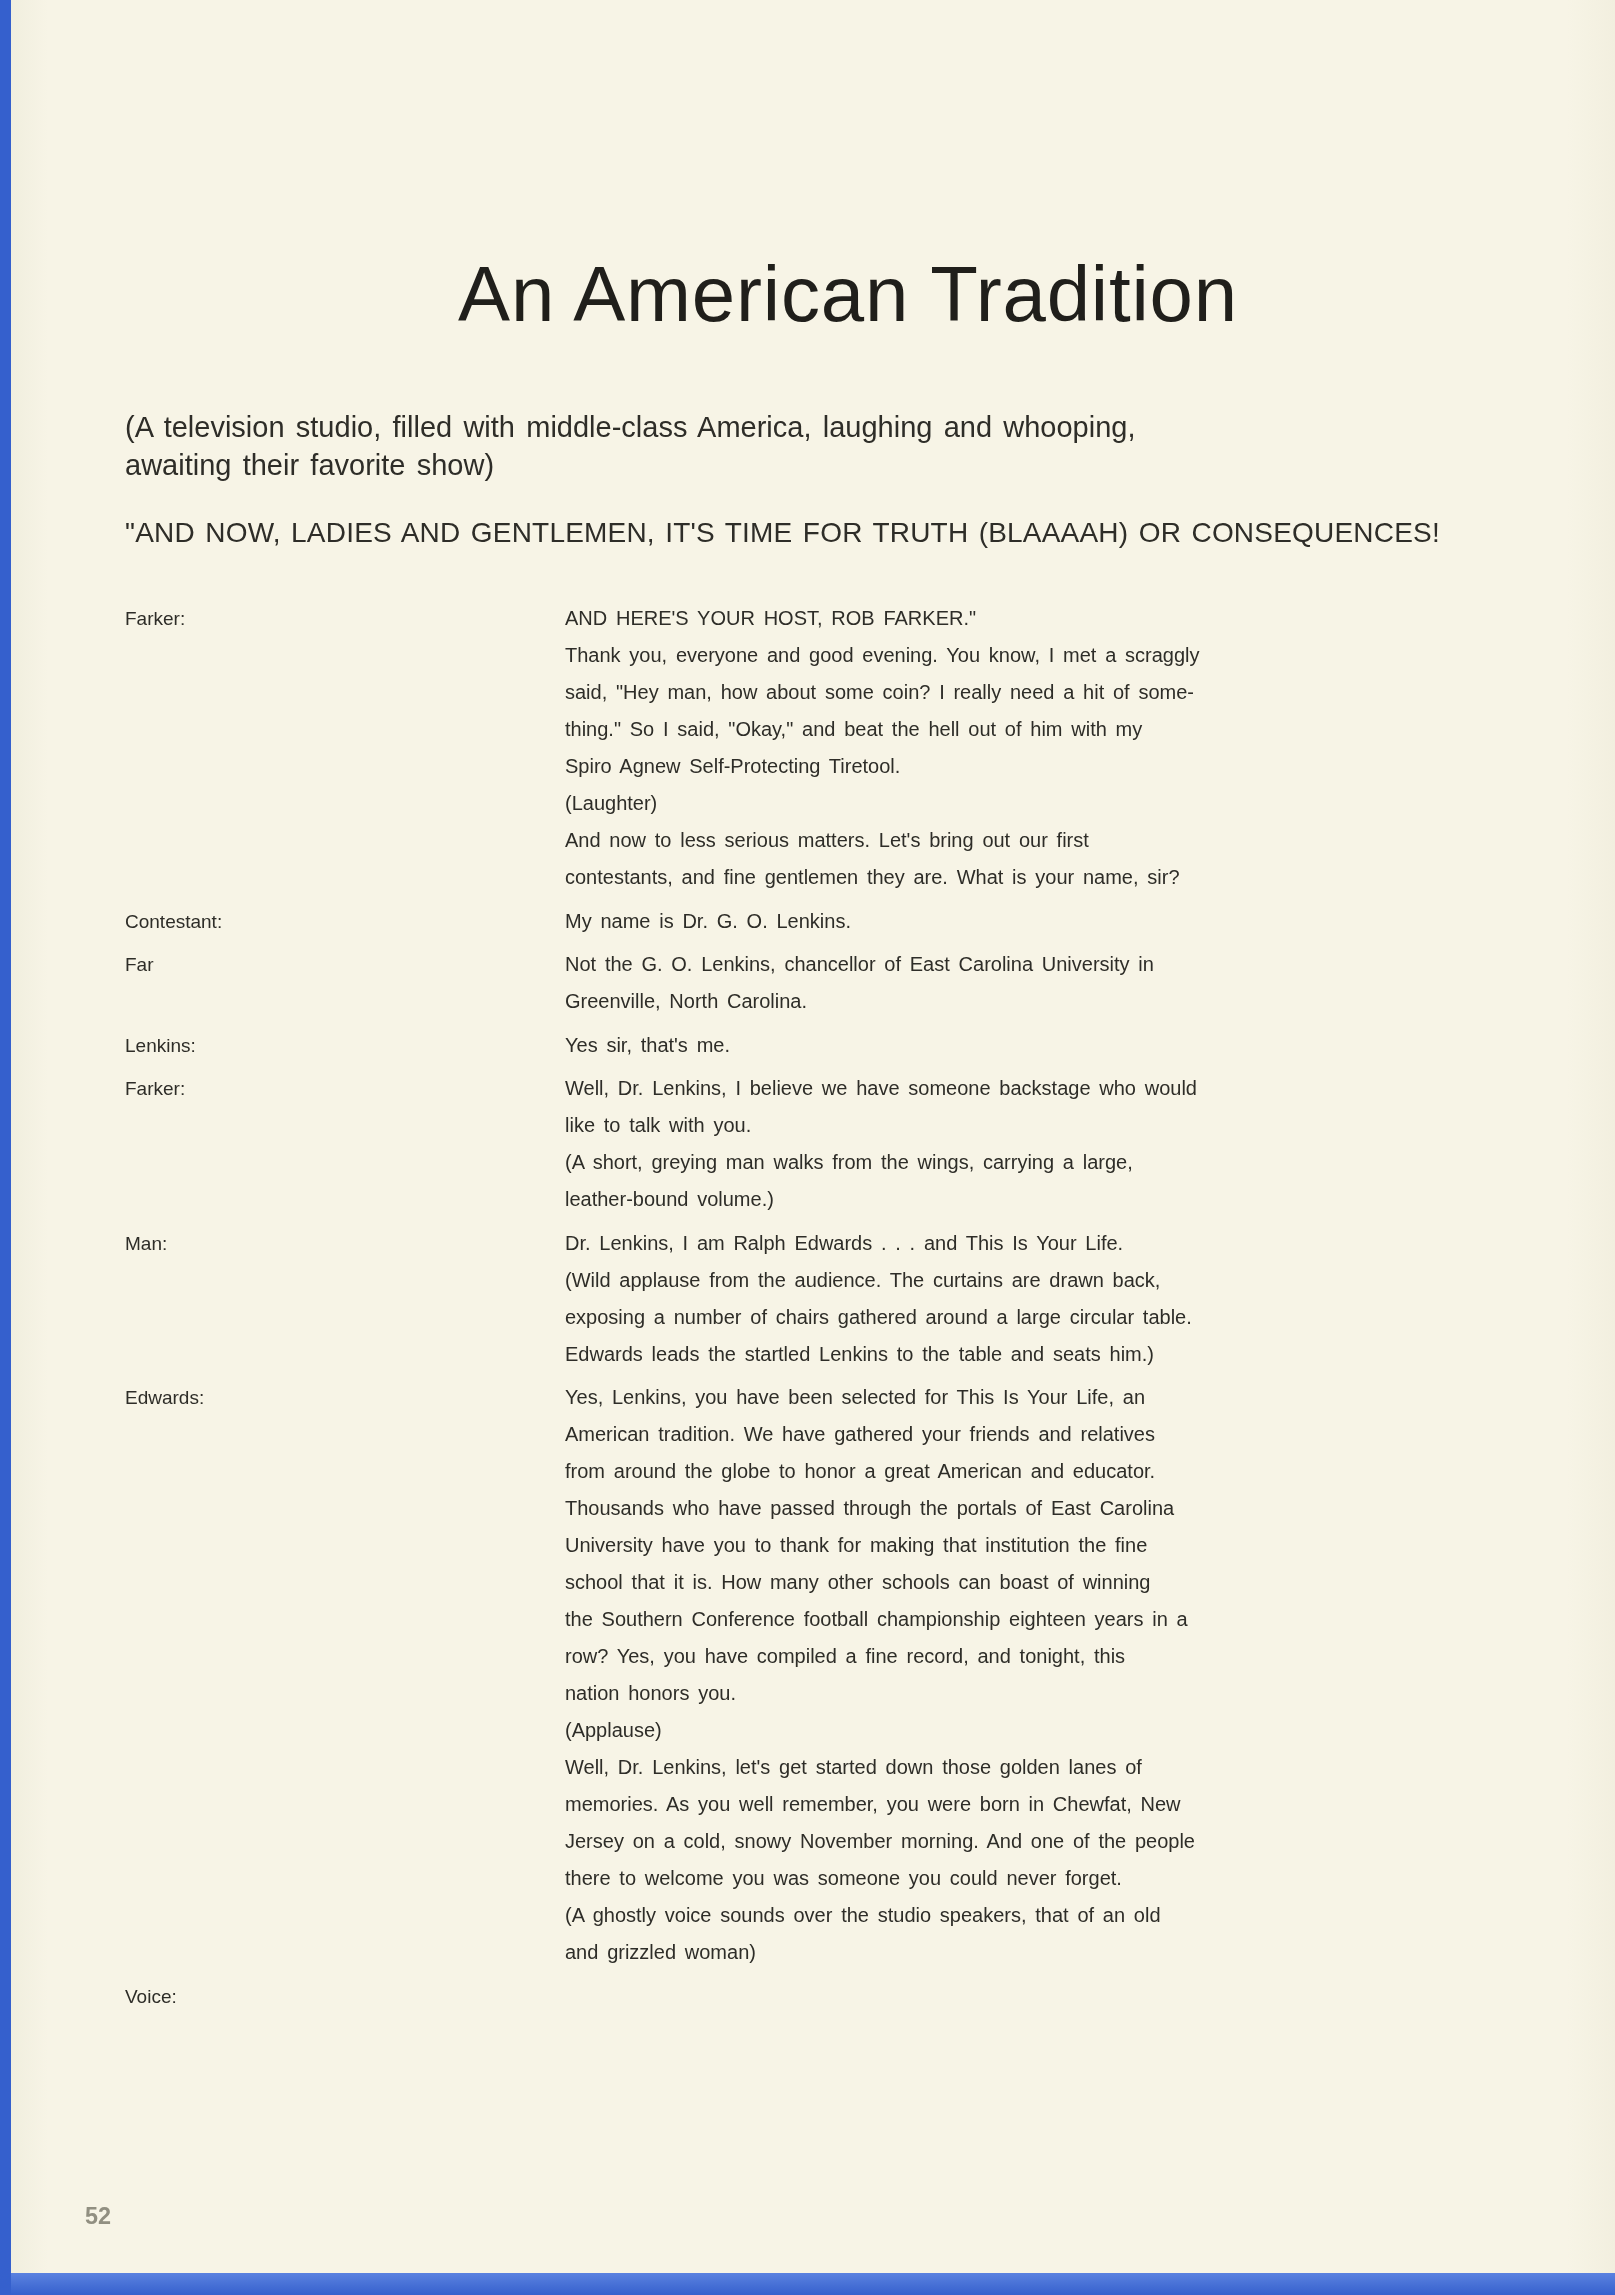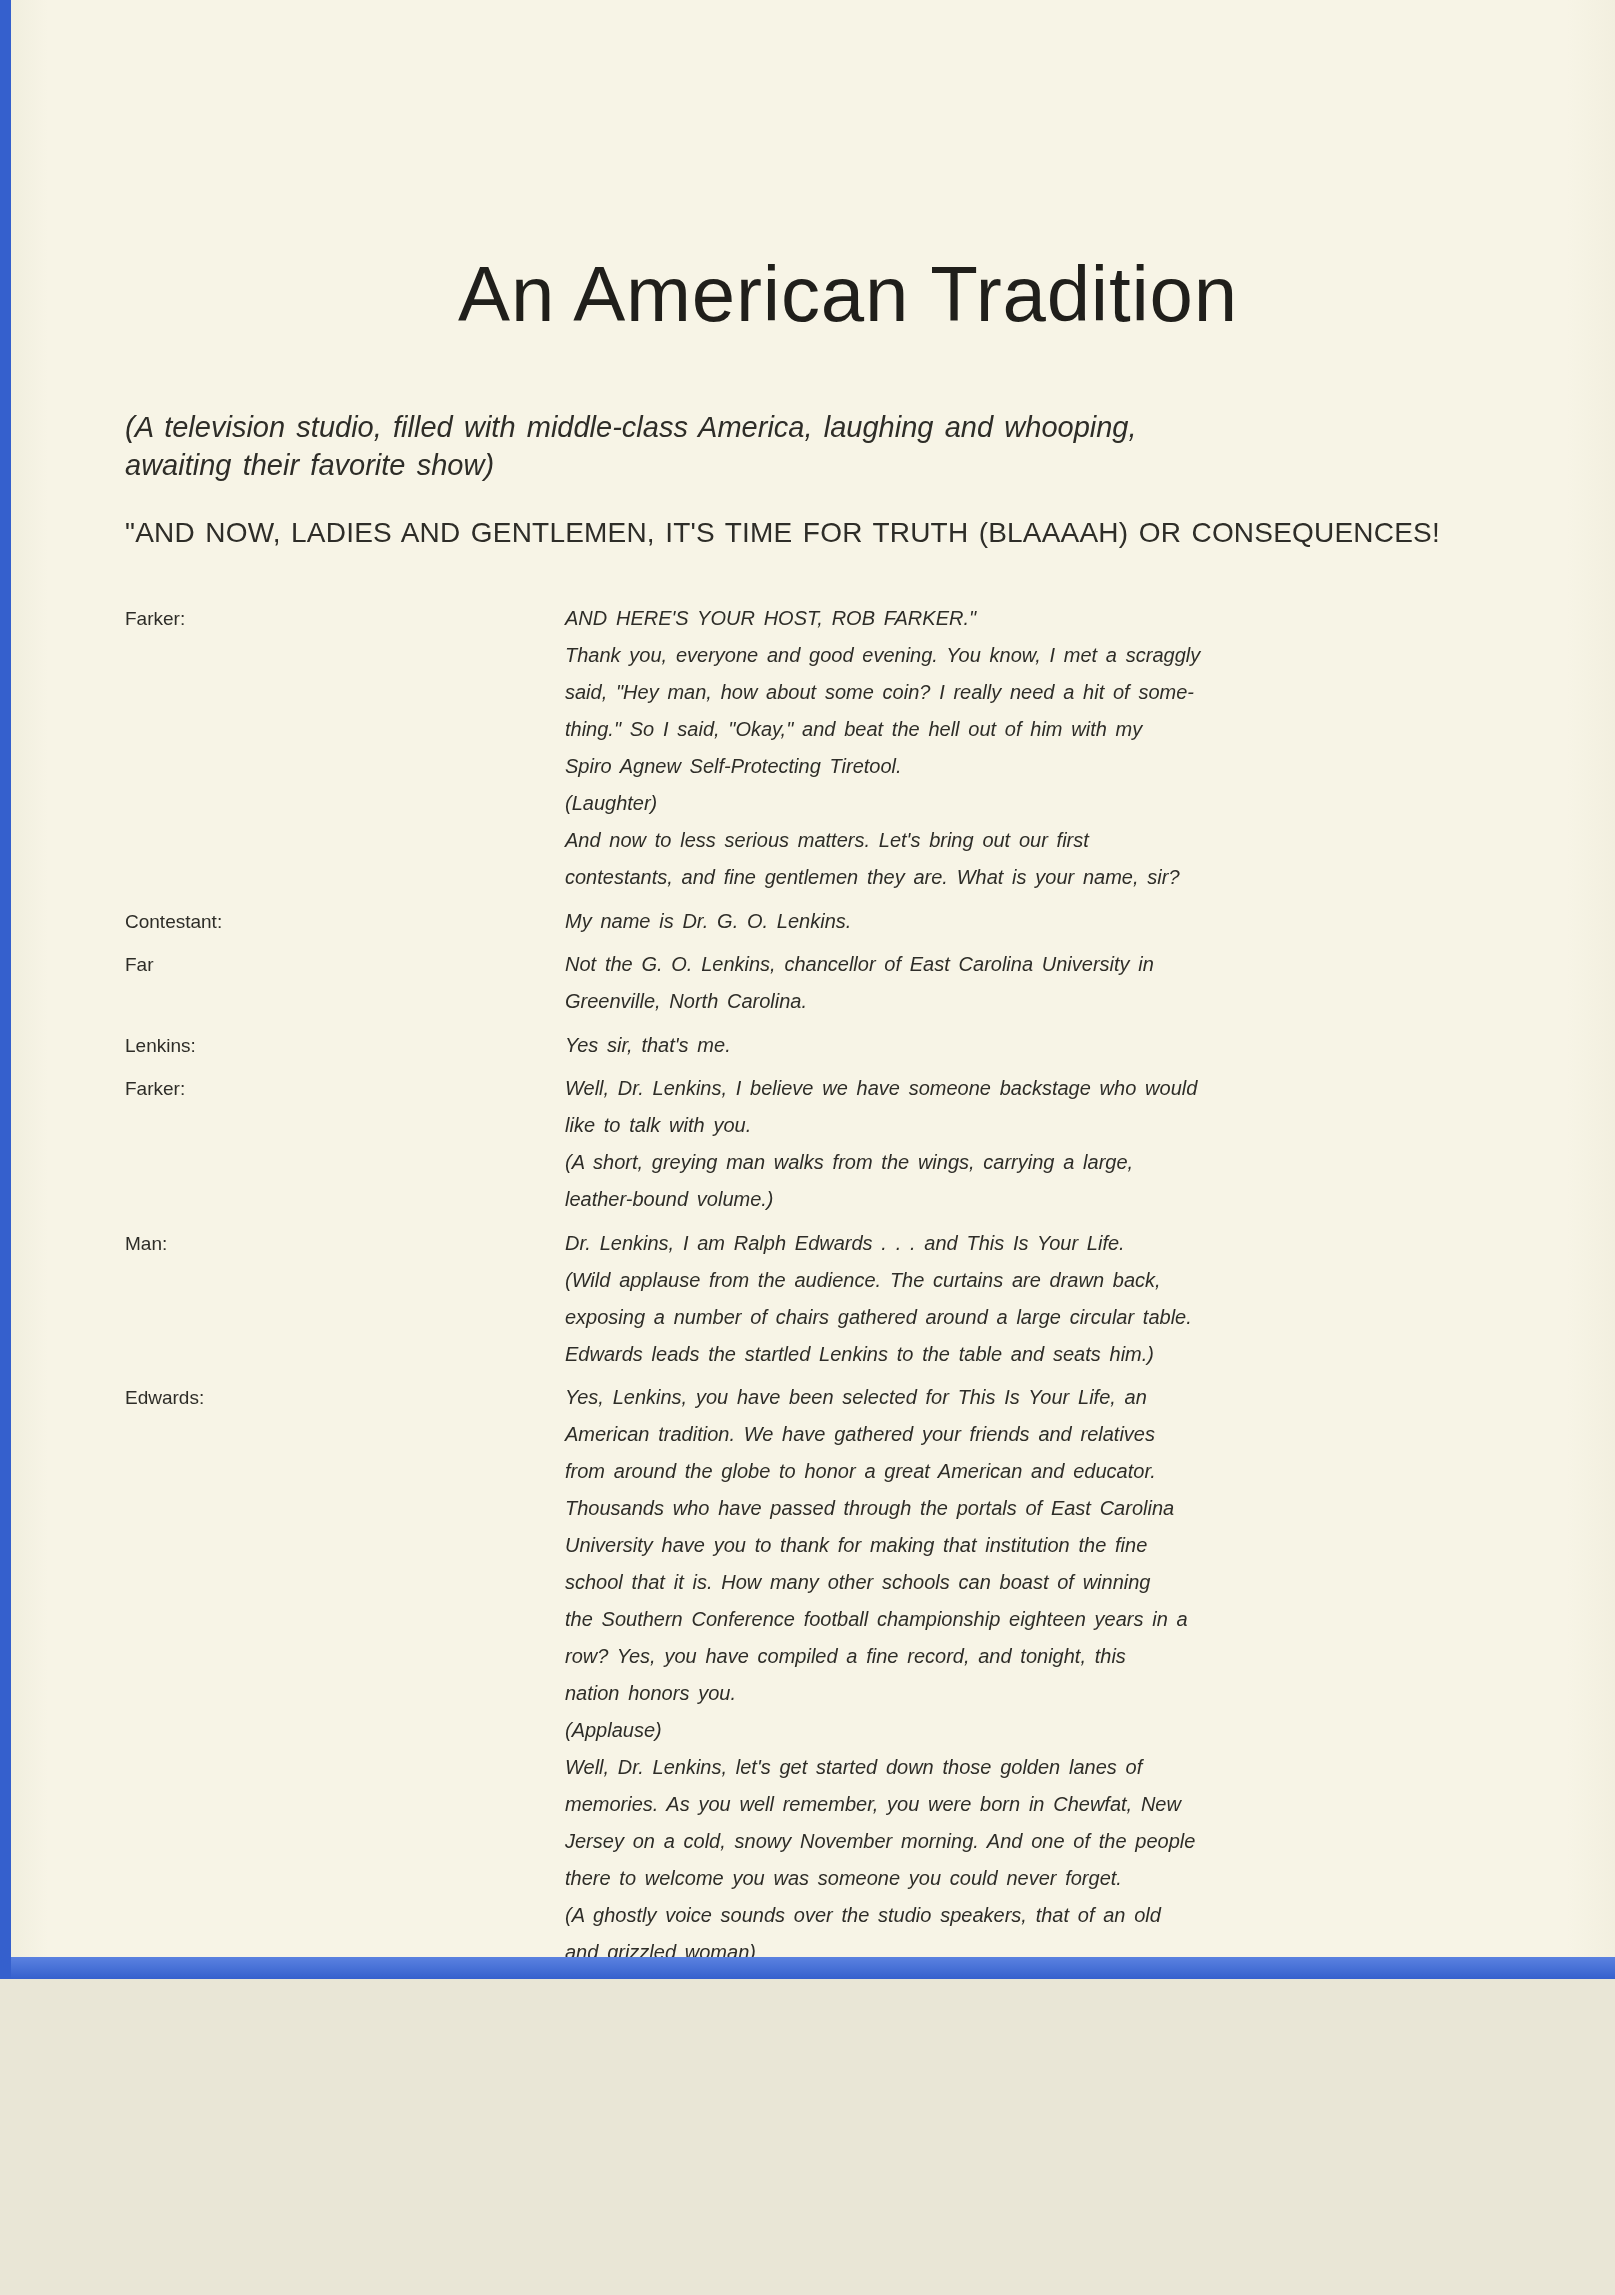--- a/index.html
+++ b/index.html
@@ -8,21 +8,21 @@
   }
   body {
     width: 1615px;
     height: 2295px;
     background: #e9e6d6;
     font-family: "Liberation Sans", sans-serif;
   }
   .page {
     position: relative;
     width: 1615px;
-    height: 1979px;
+    height: 2295px;
     background: var(--paper, #f7f4e6);
     background-image: linear-gradient(90deg, #efeddc 0px, var(--paper, #f7f4e6) 48px, var(--paper, #f7f4e6) 1567px, #f2efdf 1615px);
     overflow: hidden;
     color: var(--ink, #2e2d28);
   }
   .edge-left {
     position: absolute;
     left: 0; top: 0;
     width: 10.5px; height: 100%;
     background: var(--edge-blue, #3560cd);
@@ -76,21 +76,20 @@
   }
   .dialogue {
     flex: 1 1 auto;
     font-size: 20px;
     line-height: 37px;
     word-spacing: 3.2px;
   }
   .dialogue .line,
   .stage-direction .line {
     white-space: nowrap;
-    font-style: italic;
   }
   .page-number {
     position: absolute;
     left: 85px;
     top: 2203px;
     font-size: 23.4px;
     color: #918f81;
     z-index: 6;
     font-weight: bold;
   }

